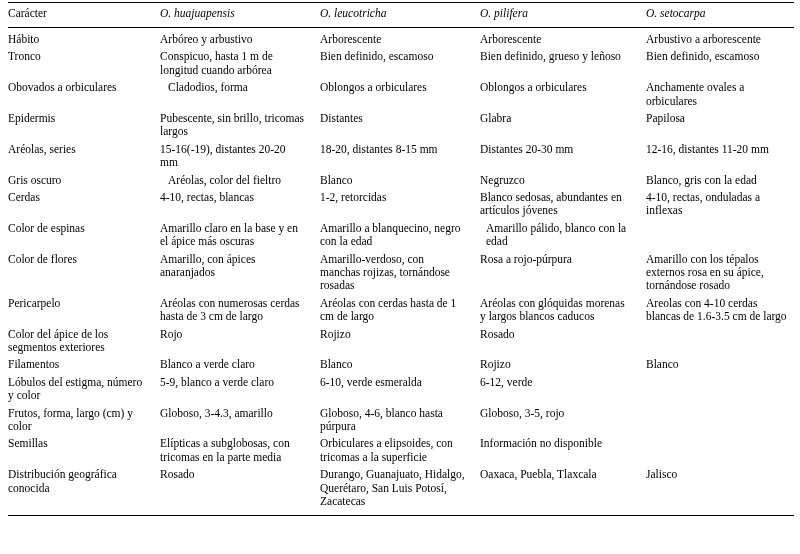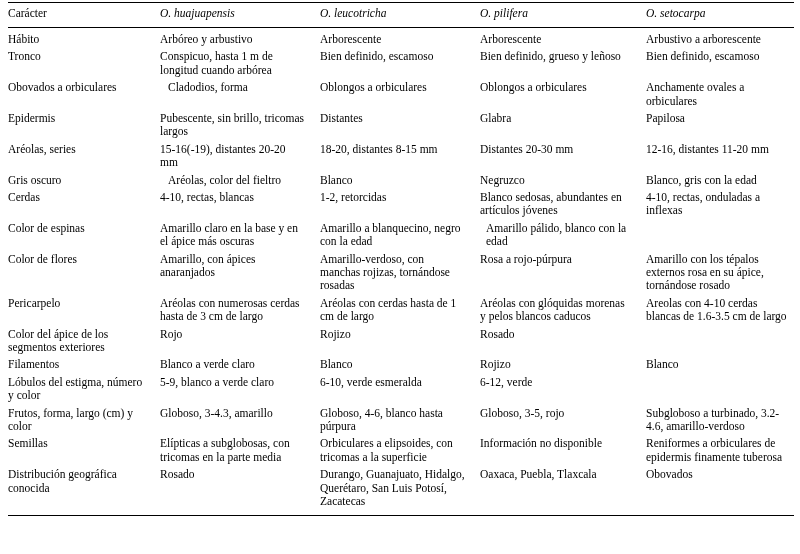--- a/index.html
+++ b/index.html
@@ -127,21 +127,21 @@
         <div class="cell c0">Color de flores</div>
         <div class="cell c1">Amarillo, con ápices anaranjados</div>
         <div class="cell c2">Amarillo-verdoso, con manchas rojizas, tornándose rosadas</div>
         <div class="cell c3">Rosa a rojo-púrpura</div>
         <div class="cell c4">Amarillo con los tépalos externos rosa en su ápice, tornándose rosado</div>
       </div>
       <div class="t-row">
         <div class="cell c0">Pericarpelo</div>
         <div class="cell c1">Aréolas con numerosas cerdas hasta de 3 cm de largo</div>
         <div class="cell c2">Aréolas con cerdas hasta de 1 cm de largo</div>
-        <div class="cell c3">Aréolas con glóquidas morenas y pelos blancos caducos</div>
+        <div class="cell c3">Aréolas con glóquidas morenas y largos blancos caducos</div>
         <div class="cell c4">Areolas con 4-10 cerdas blancas de 1.6-3.5 cm de largo</div>
       </div>
       <div class="t-row">
         <div class="cell c0">Color del ápice de los segmentos exteriores</div>
         <div class="cell c1">Rojo</div>
         <div class="cell c2">Rojizo</div>
         <div class="cell c4">Rosado</div>
       </div>
       <div class="t-row">
         <div class="cell c0">Filamentos</div>
@@ -154,32 +154,30 @@
         <div class="cell c0">Lóbulos del estigma, número y color</div>
         <div class="cell c1">5-9, blanco a verde claro</div>
         <div class="cell c2">6-10, verde esmeralda</div>
         <div class="cell c4">6-12, verde</div>
       </div>
       <div class="t-row">
         <div class="cell c0">Frutos, forma, largo (cm) y color</div>
         <div class="cell c1">Globoso, 3-4.3, amarillo</div>
         <div class="cell c2">Globoso, 4-6, blanco hasta púrpura</div>
         <div class="cell c3">Globoso, 3-5, rojo</div>
-        <div class="cell c4">Subgloboso a turbinado, 3.2-4.6, amarillo-verdoso</div>
       </div>
       <div class="t-row">
         <div class="cell c0">Semillas</div>
         <div class="cell c1">Elípticas a subglobosas, con tricomas en la parte media</div>
         <div class="cell c2">Orbiculares a elipsoides, con tricomas a la superficie</div>
         <div class="cell c3">Información no disponible</div>
-        <div class="cell c4">Reniformes a orbiculares de epidermis finamente tuberosa</div>
       </div>
       <div class="t-row">
         <div class="cell c0">Distribución geográfica conocida</div>
         <div class="cell c1">Rosado</div>
         <div class="cell c2">Durango, Guanajuato, Hidalgo, Querétaro, San Luis Potosí, Zacatecas</div>
         <div class="cell c3">Oaxaca, Puebla, Tlaxcala</div>
-        <div class="cell c4">Obovados</div>
+        <div class="cell c4">Jalisco</div>
       </div>
     </div>
 
   <div class="rule"></div>
 </div>
 
 </body></html>

